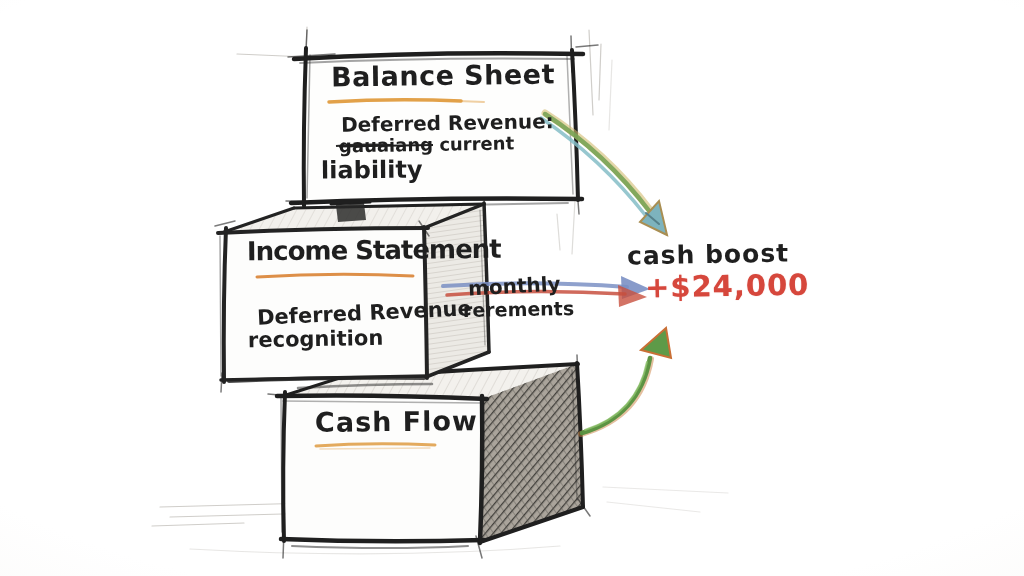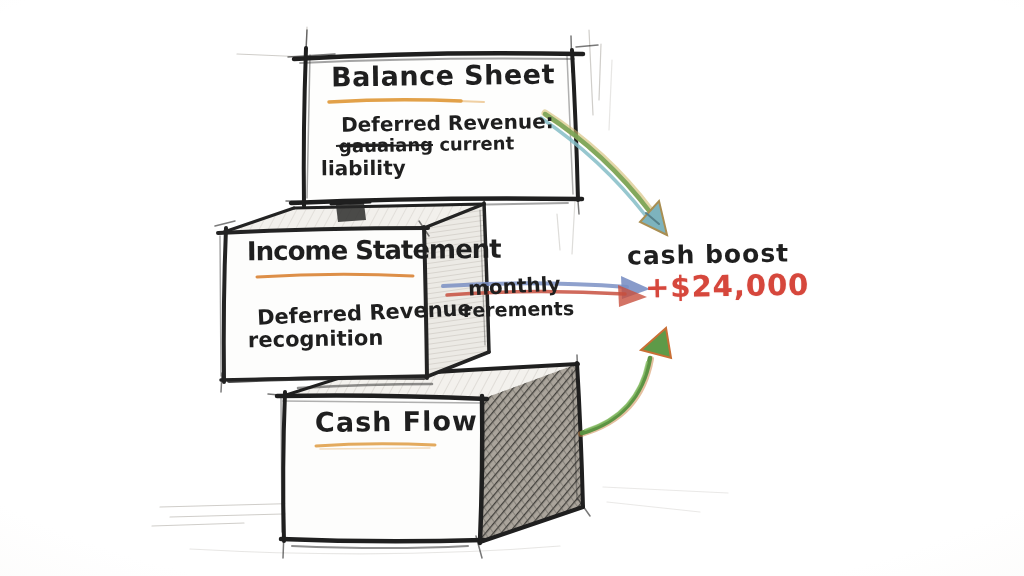--- a/index.html
+++ b/index.html
@@ -8,21 +8,21 @@
     background:radial-gradient(ellipse 120% 105% at 50% 45%, #ffffff 58%, #f3f2ef 100%);
     font-family:"DejaVu Sans", sans-serif;color:#1f1f1f;
   }
   .stage svg{position:absolute;left:0;top:0;width:1024px;height:576px;}
   .label{position:absolute;white-space:nowrap;line-height:1;color:#1f1f1f;}
   .t-big{font-weight:bold;}
   .note{font-weight:600;}
   .bs-title{left:331px;top:62px;font-size:27px;letter-spacing:.5px;transform:rotate(-.8deg);}
   .bs-l1{left:341px;top:113px;font-size:20px;transform:rotate(-1deg);}
   .bs-l2{left:339px;top:136px;font-size:18px;transform:rotate(-1deg);}
-  .bs-l3{left:321px;top:158px;font-size:20px;transform:rotate(-.5deg);}
+  .bs-l3{left:321px;top:158px;font-size:24px;transform:rotate(-.5deg);}
   .is-title{left:247px;top:237px;font-size:26px;letter-spacing:-1px;transform:rotate(-.6deg);}
   .is-l1{left:257px;top:303px;font-size:21px;transform:rotate(-2.5deg);}
   .is-l2{left:248px;top:329px;font-size:21px;transform:rotate(-1deg);}
   .cf-title{left:315px;top:408px;font-size:27px;letter-spacing:1px;transform:rotate(-.6deg);}
   .ma-l1{left:468px;top:276px;font-size:20px;transform:rotate(-3deg);}
   .ma-l2{left:463px;top:300px;font-size:19px;transform:rotate(-1deg);}
   .res-label{left:627px;top:242px;font-size:25px;letter-spacing:1px;transform:rotate(-1deg);}
   .res-amount{left:645px;top:272px;font-size:29px;font-weight:bold;letter-spacing:1px;
               color:#d6473c;transform:rotate(-1deg);text-shadow:0 0 1px rgba(214,71,60,.45);}
   .struck{text-decoration:line-through;text-decoration-thickness:2px;}

